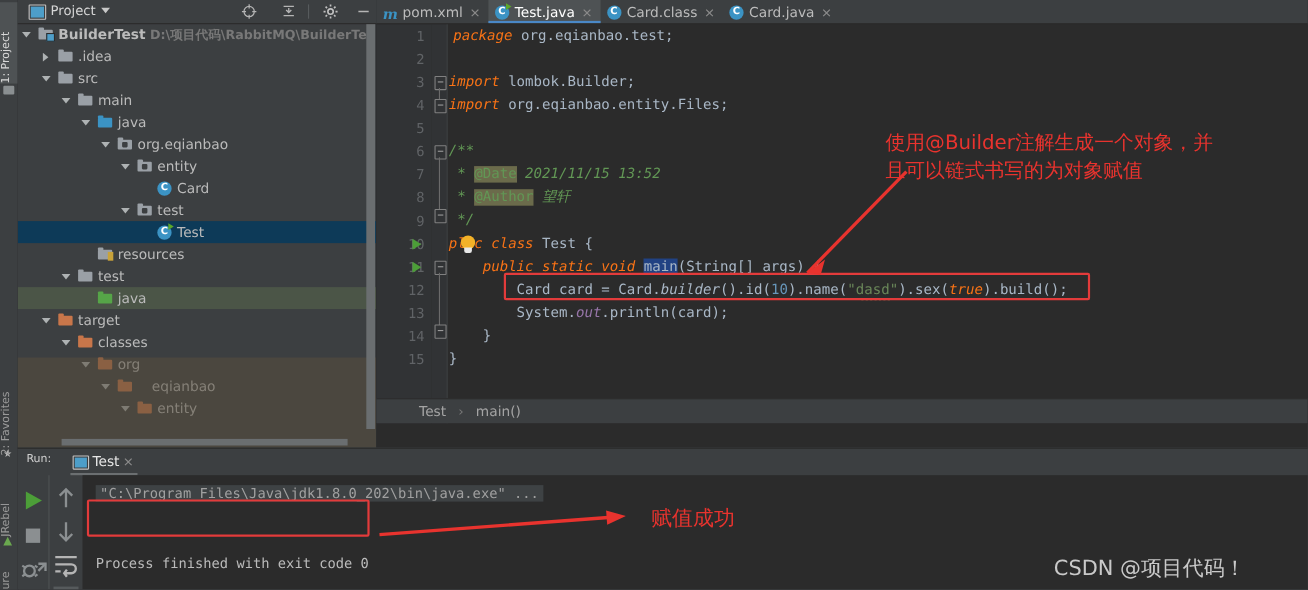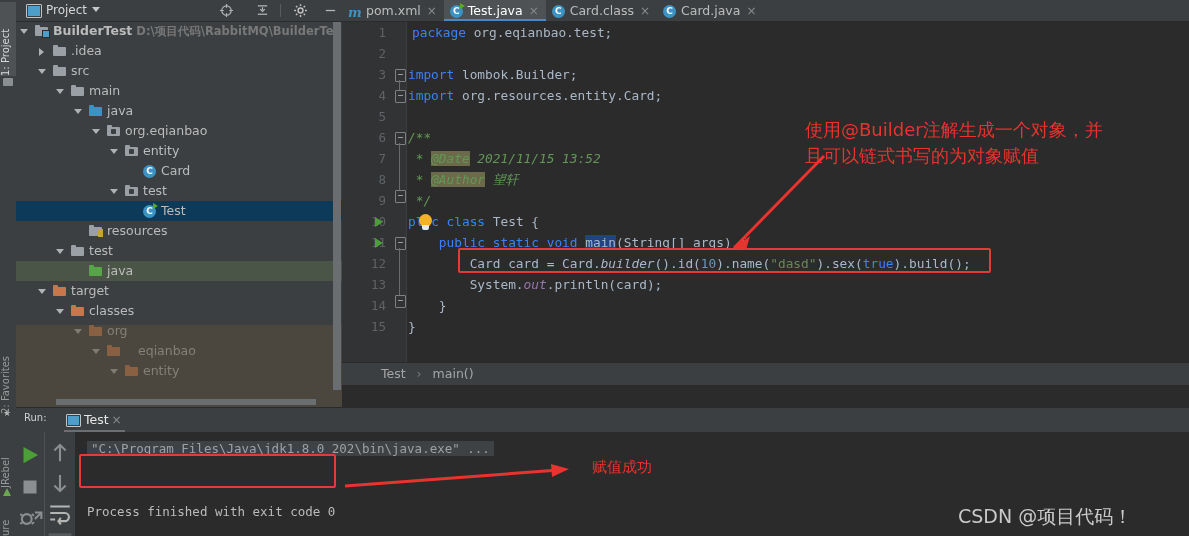--- a/index.html
+++ b/index.html
@@ -74,22 +74,22 @@
   .mico{font-style:italic;font-weight:bold;color:#3b93c4;font-size:13px;font-family:"DejaVu Serif","Liberation Serif",serif;}
 
   .code{position:relative;height:363px;background:#2b2b2b;overflow:hidden;}
   .gutter{position:absolute;left:0;top:0;width:50px;height:363px;background:#313335;}
   .gutter .ln{position:absolute;right:6px;width:40px;text-align:right;color:#606366;font-size:12.5px;font-family:"DejaVu Sans Mono","Liberation Mono",monospace;line-height:21px;height:21px;}
   .gmark{position:absolute;width:14px;height:21px;}
   .runtri{position:absolute;left:3px;top:6px;width:0;height:0;border-left:8px solid #4c9e38;border-top:5px solid transparent;border-bottom:5px solid transparent;}
   .foldcol{position:absolute;left:50px;top:0;width:14px;height:363px;background:#313335;border-right:1px solid #3c3f41;}
   .codearea{position:absolute;left:64px;top:0;right:0;height:363px;font-family:"DejaVu Sans Mono","Liberation Mono",monospace;font-size:12.8px;line-height:21px;}
   .cl{position:absolute;left:0;white-space:pre;height:21px;}
-  .kw{color:#3b82f6;} .str{color:#6a8759;} .num{color:#6897bb;} .cmt{color:#629755;font-style:italic;}
-  .tagc{color:#629755;font-style:italic;background:#6b6b4b;}
+  .kw{color:#f97316;font-style:italic;} .str{color:#6a8759;} .num{color:#6897bb;} .cmt{color:#629755;font-style:italic;}
+  .tagc{color:#629755;background:#6b6b4b;}
   .fld{color:#9876aa;font-style:italic;} .txt{color:#a9b7c6;}
   .ital{font-style:italic;}
   .mainsel{background:#214283;color:#a9b7c6;}
   .squig{border-bottom:2px dotted #8a7b4f;}
   .bulb{position:absolute;width:13px;height:17px;}
   .bulb .b{position:absolute;left:0;top:0;width:13px;height:13px;border-radius:50%;background:#f3b228;}
   .bulb .s{position:absolute;left:3px;top:11px;width:7px;height:5px;background:#e8e8e8;border-radius:0 0 2px 2px;}
   .foldmark{position:absolute;left:3px;width:9px;height:11px;border:1px solid #808080;border-radius:1px;background:#313335;}
   .foldmark:after{content:"";position:absolute;left:2px;top:4px;width:5px;height:1px;background:#9a9a9a;}
   .foldline{position:absolute;left:7px;width:1px;background:#6a6a6a;}
@@ -109,21 +109,21 @@
   .runside{position:absolute;left:0;top:24px;width:28px;bottom:0;}
   .runside2{position:absolute;left:28px;top:24px;width:30px;bottom:0;border-left:1px solid #4e5254;}
   .sidebtn{position:absolute;width:26px;height:26px;}
   .console{position:absolute;left:59px;top:24px;right:0;bottom:0;background:#2b2b2b;
            font-family:"DejaVu Sans Mono","Liberation Mono",monospace;font-size:12.5px;line-height:21px;color:#bbbbbb;}
   .cline{position:absolute;left:12px;white-space:pre;}
   .cmdline{background:#3e4244;color:#a0a0a0;padding:0 4px;}
 
   
   .anno{position:absolute;color:#e8332e;font-size:18px;line-height:26px;white-space:pre;font-family:"DejaVu Sans","Liberation Sans",sans-serif;}
-  .anno2{position:absolute;color:#e8332e;font-size:15px;white-space:nowrap;}
+  .anno2{position:absolute;color:#e8332e;font-size:19px;white-space:nowrap;}
   .watermark{position:absolute;color:#c9c9c9;font-size:19px;white-space:nowrap;}
   svg{display:block;overflow:visible;}
 </style>
 </head>
 <body>
 
 <div class="app">
 
   <div class="leftstrip">
     <div class="minisq"></div>
@@ -381,21 +381,21 @@
         <div class="foldline" style="top:121px;height:50px"></div>
         <div class="foldmark" style="top:168px"></div>
         <div class="foldmark" style="top:215px"></div>
         <div class="foldline" style="top:226px;height:48px"></div>
         <div class="foldmark" style="top:273px"></div>
       </div>
 
       <div class="codearea">
         <div class="cl" style="top:0px;left:6px"><span class="kw">package</span><span class="txt"> org.eqianbao.test;</span></div>
         <div class="cl" style="top:42px;left:2px"><span class="kw">import</span><span class="txt"> lombok.Builder;</span></div>
-        <div class="cl" style="top:63px;left:2px"><span class="kw">import</span><span class="txt"> org.resources.entity.Card;</span></div>
+        <div class="cl" style="top:63px;left:2px"><span class="kw">import</span><span class="txt"> org.eqianbao.entity.Files;</span></div>
         <div class="cl" style="top:105px;left:2px"><span class="cmt">/**</span></div>
         <div class="cl" style="top:126px;left:2px"><span class="cmt"> * </span><span class="tagc">@Date</span><span class="cmt"> 2021/11/15 13:52</span></div>
         <div class="cl" style="top:147px;left:2px"><span class="cmt"> * </span><span class="tagc">@Author</span><span class="cmt"> 望轩</span></div>
         <div class="cl" style="top:168px;left:2px"><span class="cmt"> */</span></div>
         <div class="cl" style="top:189px;left:2px"><span class="kw">p</span><span class="kw">lic </span><span class="kw">class </span><span class="txt">Test {</span></div>
         <div class="cl" style="top:210px;left:2px"><span class="txt">    </span><span class="kw">public static void </span><span class="mainsel">main</span><span class="txt">(String[] args) {</span></div>
         <div class="cl" style="top:231px;left:2px"><span class="txt">        Card card = Card.</span><span class="txt ital">builder</span><span class="txt">().</span><span class="txt">id</span><span class="txt">(</span><span class="num">10</span><span class="txt">).</span><span class="txt">name</span><span class="txt">(</span><span class="str">"</span><span class="str squig">dasd</span><span class="str">"</span><span class="txt">).</span><span class="txt">sex</span><span class="txt">(</span><span class="kw">true</span><span class="txt">).</span><span class="txt">build</span><span class="txt">();</span></div>
         <div class="cl" style="top:252px;left:2px"><span class="txt">        System.</span><span class="fld">out</span><span class="txt">.</span><span class="txt">println</span><span class="txt">(card);</span></div>
         <div class="cl" style="top:273px;left:2px"><span class="txt">    }</span></div>
         <div class="cl" style="top:294px;left:2px"><span class="txt">}</span></div>

